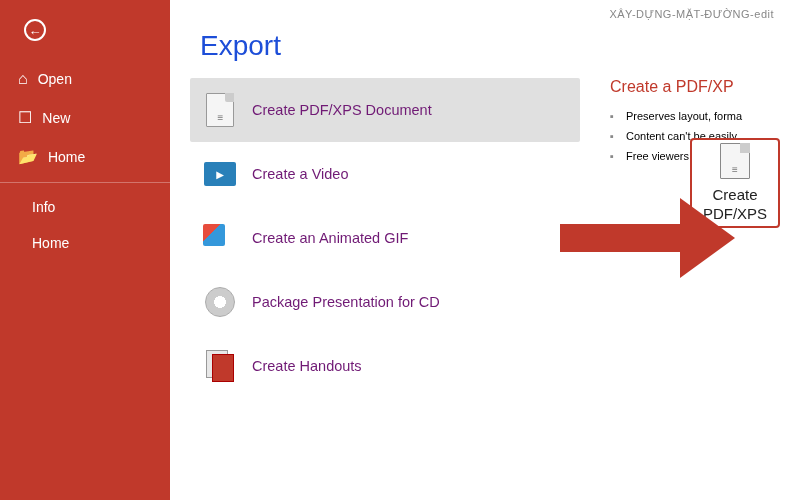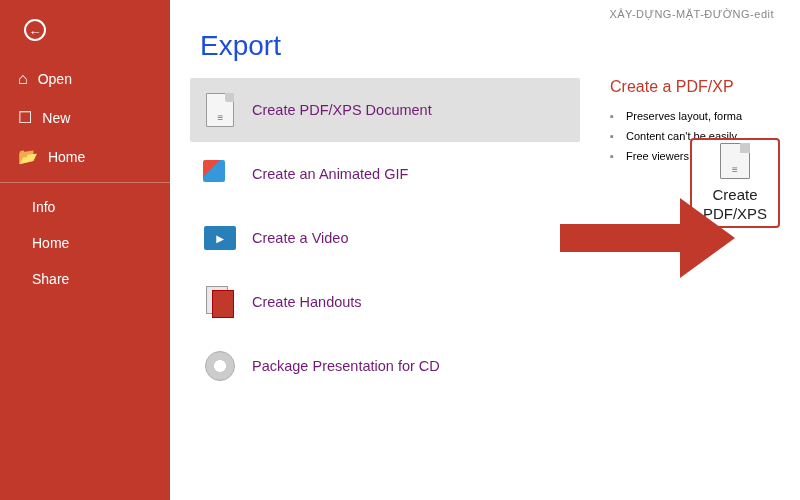--- a/index.html
+++ b/index.html
@@ -343,72 +343,69 @@
   </div>
 
   <hr class="sidebar-divider">
 
   <div class="sidebar-text-item">
     <span>Info</span>
   </div>
   <div class="sidebar-text-item">
     <span>Home</span>
   </div>
-  <div class="sidebar-text-item">
-    <span>Share</span>
-  </div>
 </div>
 
 <div class="main">
   <div class="watermark">XÂY-DỰNG-MẶT-ĐƯỜNG-edit</div>
 
   <div class="export-title">Export</div>
 
   <div class="content-area">
 
     <div class="export-list">
 
       <div class="export-option selected">
         <div class="opt-icon">
           <div class="pdf-icon-simple"></div>
         </div>
         <span class="opt-label">Create PDF/XPS Document</span>
+      </div>
+
+      <div class="export-option">
+        <div class="opt-icon">
+          <div class="video-icon"></div>
+        </div>
+        <span class="opt-label">Create a Video</span>
       </div>
 
       <div class="export-option">
         <div class="opt-icon">
           <div class="gif-icon-wrap">
             <div class="gif-box"></div>
           </div>
         </div>
         <span class="opt-label">Create an Animated GIF</span>
       </div>
 
       <div class="export-option">
         <div class="opt-icon">
-          <div class="video-icon"></div>
-        </div>
-        <span class="opt-label">Create a Video</span>
+          <div class="cd-icon"></div>
+        </div>
+        <span class="opt-label">Package Presentation for CD</span>
       </div>
 
       <div class="export-option">
         <div class="opt-icon">
           <div class="handouts-icon">
             <div class="page1"></div>
             <div class="page2"></div>
           </div>
         </div>
         <span class="opt-label">Create Handouts</span>
-      </div>
-
-      <div class="export-option">
-        <div class="opt-icon">
-          <div class="cd-icon"></div>
-        </div>
-        <span class="opt-label">Package Presentation for CD</span>
       </div>
 
     </div>
 
     <div class="right-panel">
       <div class="right-panel-title">Create a PDF/XP</div>
       <ul>
         <li>Preserves layout, forma</li>
         <li>Content can't be easily</li>
         <li>Free viewers are availab</li>

